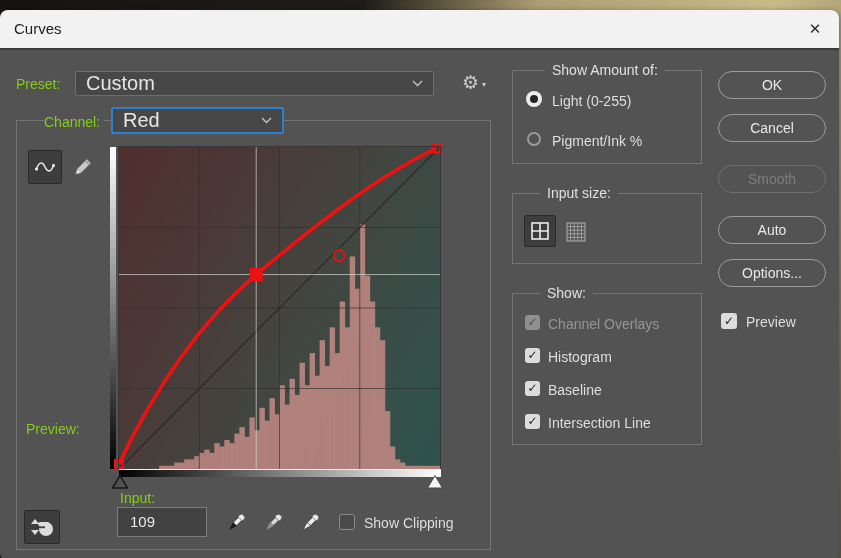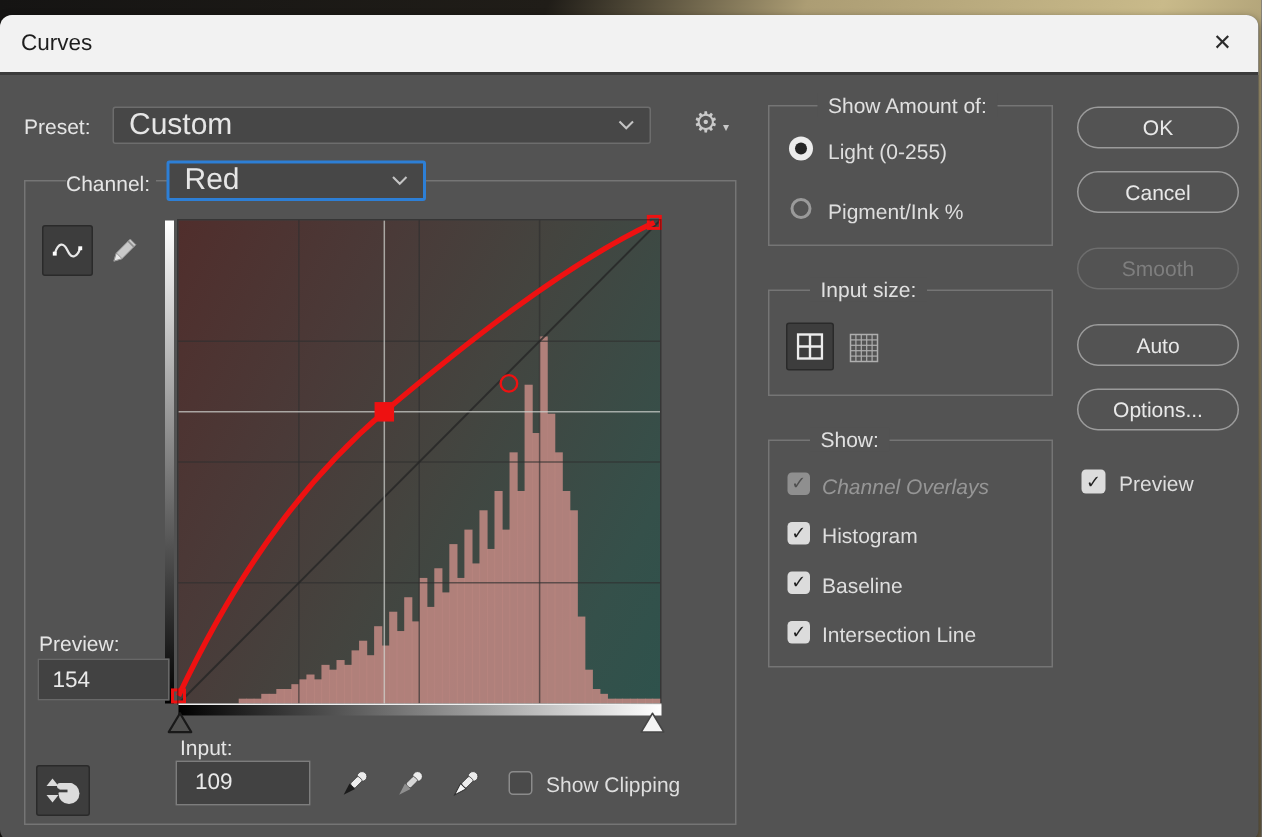--- a/index.html
+++ b/index.html
@@ -14,21 +14,21 @@
     box-shadow:0 2px 6px rgba(0,0,0,.5);
     margin-top:10px;
   }
   #titlebar{
     position:absolute;left:0;top:0;right:0;height:38px;background:#f2f2f2;
     border-bottom:2px solid #3b3b3b;
   }
   #title{position:absolute;left:14px;top:10px;font-size:15px;color:#1d1d1d;}
   #close{position:absolute;right:8px;top:3px;width:32px;height:32px;text-align:center;
     line-height:32px;font-size:15px;color:#2b2b2b;cursor:default;}
-  .lbl{position:absolute;font-size:14px;color:#e5e5e5;white-space:nowrap;}
+  .lbl{position:absolute;font-size:14px;color:#84cc16;white-space:nowrap;}
   .select{
     position:absolute;background:#474747;border:1px solid #6d6d6d;border-radius:2px;
     color:#e6e6e6;font-size:20px;display:flex;align-items:center;padding:0 10px;
     justify-content:space-between;box-sizing:border-box;
   }
   .select.focus{border:2px solid #2d7fd6;}
   .chev{width:11px;height:7px;flex:0 0 auto;margin-left:8px;}
   .grpbox{position:absolute;border:1px solid #757575;}
   .grptitle{position:absolute;background:#535353;padding:0 7px;font-size:14px;color:#e0e0e0;white-space:nowrap;}
   .pill{
@@ -190,21 +190,20 @@
 
   <div id="hramp"></div>
   <svg class="slider" style="left:111px;top:464px;" viewBox="0 0 18 16">
     <path d="M9 1.5 L16.5 14 H1.5 Z" fill="#515150" stroke="#191919" stroke-width="1.5" stroke-linejoin="round"></path>
   </svg>
   <svg class="slider" style="left:426px;top:464px;" viewBox="0 0 18 16">
     <path d="M9 1.5 L16.5 14 H1.5 Z" fill="#f4f4f4" stroke="#454545" stroke-width="1" stroke-linejoin="round"></path>
   </svg>
 
   <span class="lbl" style="left:26px;top:411px;">Preview:</span>
-  <div class="field" style="left:25px;top:429px;width:88px;height:28px;border-color:#686868;">154</div>
   <span class="lbl" style="left:120px;top:480px;">Input:</span>
   <div class="field" style="left:117px;top:497px;width:90px;height:30px;border-color:#7d7d7d;padding-left:12px;">109</div>
 
   <div class="toolbtn sel" style="left:24px;top:500px;width:36px;height:34px;">
     <svg class="ico" width="26" height="26" viewBox="0 0 26 26">
       <path d="M6 5 L10 10 H2 Z" fill="#dcdcdc"></path>
       <path d="M2 16 H10 L6 21 Z" fill="#dcdcdc"></path>
       <circle cx="17" cy="15" r="7" fill="#dcdcdc"></circle>
       <rect x="9" y="8" width="11" height="4" rx="2" fill="#dcdcdc"></rect>
       <rect x="9" y="12.4" width="7" height="1.8" fill="#3d3d3d"></rect>
@@ -270,21 +269,21 @@
           <line x1="1" y1="8.2" x2="19" y2="8.2"></line>
         <line x1="1" y1="11.8" x2="19" y2="11.8"></line>
           <line x1="1" y1="15.4" x2="19" y2="15.4"></line>
       </g>
     </svg>
   </div>
 
   <div class="grpbox" style="left:512px;top:283px;width:188px;height:150px;"></div>
   <span class="grptitle" style="left:540px;top:275px;">Show:</span>
   <div class="cb disabled" style="left:525px;top:305px;"><span>✓</span></div>
-  <span class="cblbl disabled" style="left:548px;top:306px;font-style:italic;">Channel Overlays</span>
+  <span class="cblbl disabled" style="left:548px;top:306px;">Channel Overlays</span>
   <div class="cb" style="left:525px;top:338px;"><span>✓</span></div>
   <span class="cblbl" style="left:548px;top:339px;">Histogram</span>
   <div class="cb" style="left:525px;top:371px;"><span>✓</span></div>
   <span class="cblbl" style="left:548px;top:372px;">Baseline</span>
   <div class="cb" style="left:525px;top:404px;"><span>✓</span></div>
   <span class="cblbl" style="left:548px;top:405px;">Intersection Line</span>
 
   <div class="pill" style="top:61px;">OK</div>
   <div class="pill" style="top:104px;">Cancel</div>
   <div class="pill disabled" style="top:155px;">Smooth</div>

